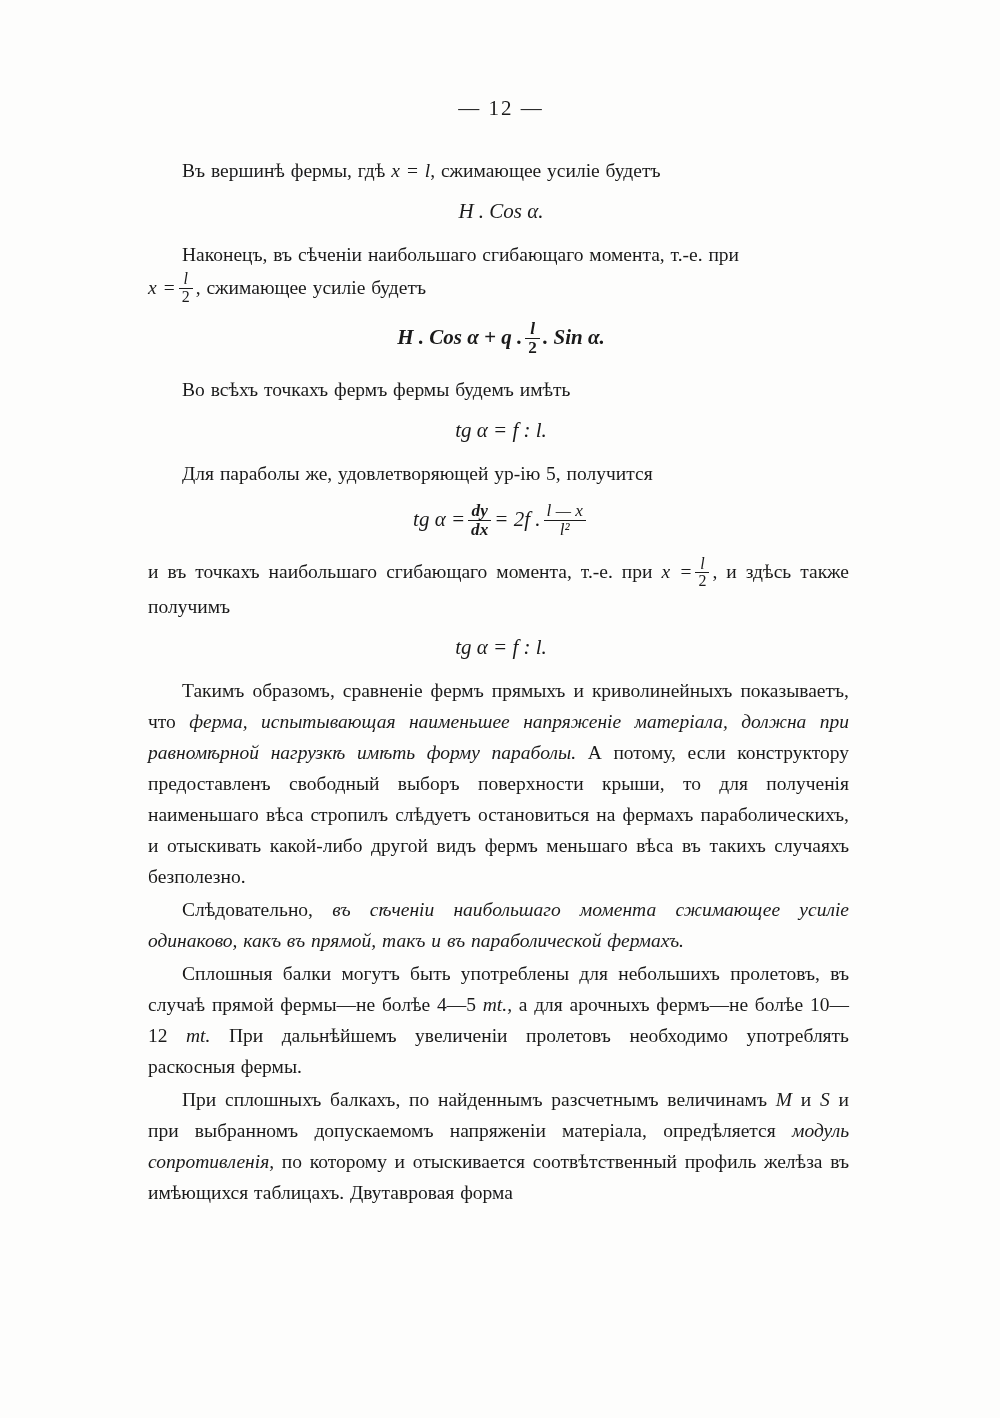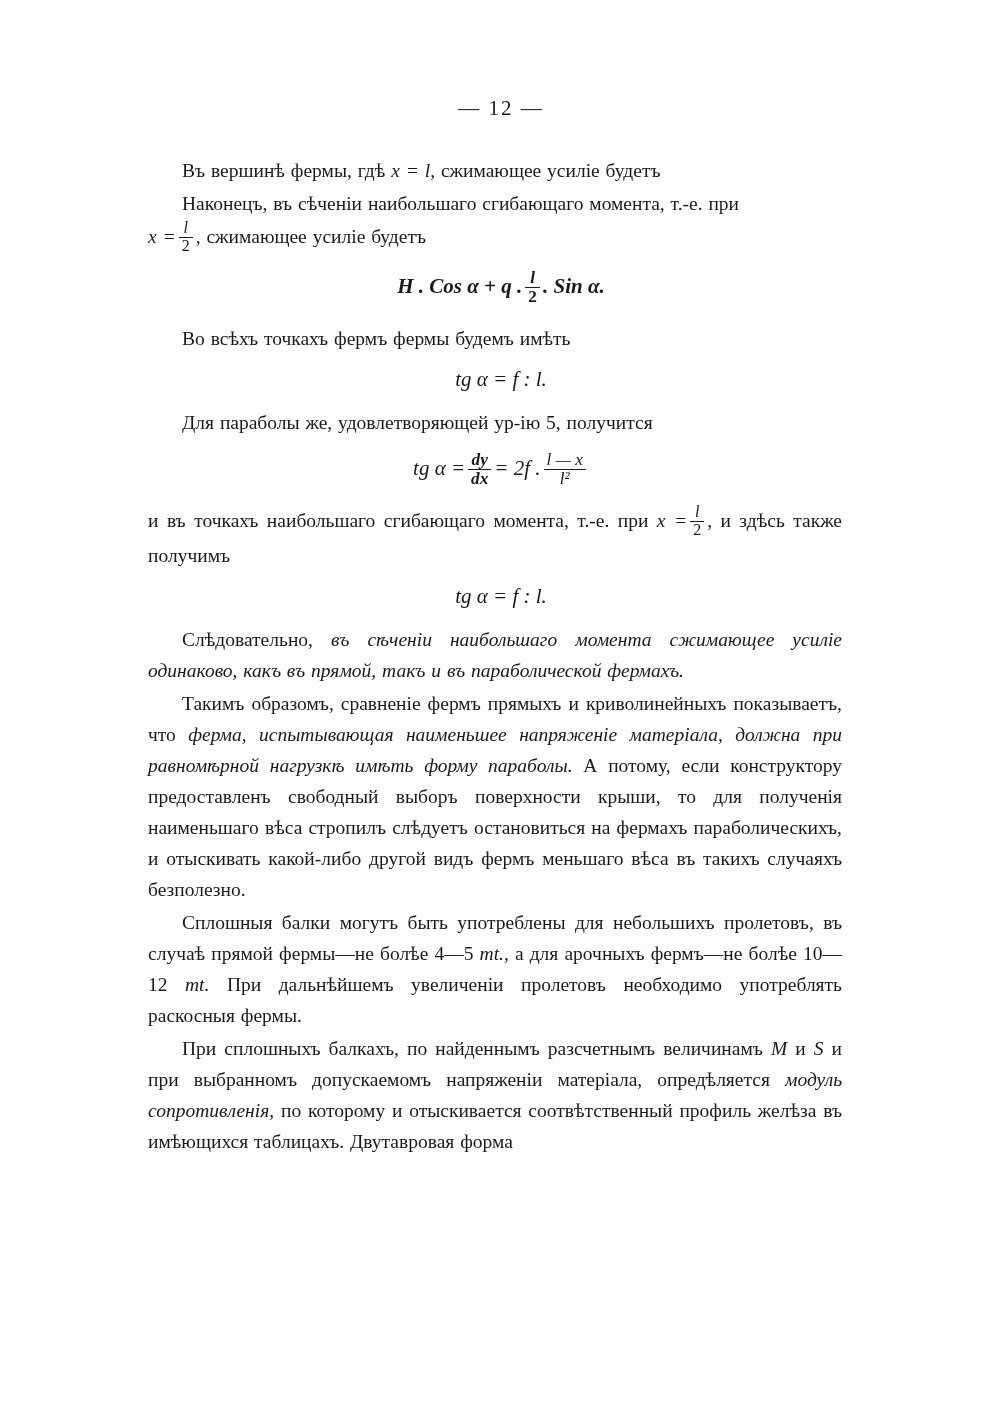--- a/index.html
+++ b/index.html
@@ -29,21 +29,21 @@
     width: 706px;
   }
   .page-number {
     text-align: center;
     font-size: 21px;
     letter-spacing: 2px;
     margin-bottom: 34px;
     font-family: "Liberation Serif", serif;
   }
   p.para {
-    margin: 0 12px 2px 0;
+    margin: 0 5px 2px 0;
     text-align: justify;
     text-justify: inter-word;
     font-size: 19.5px;
     line-height: 31px;
     text-indent: 34px;
     word-spacing: 1px;
   }
   p.para.noindent {
     text-indent: 0;
   }
@@ -90,20 +90,23 @@
 <div class="page">
   <div class="content">
 
     <div class="page-number">— 12 —</div>
 
     <p class="para">
       <span>Въ вершинѣ фермы, гдѣ</span>
       <span class="inline-eq">x = l</span><span>, сжимающее усиліе будетъ</span>
     </p>
 
+    <div class="eq">
+      <span>H . Cos α.</span>
+    </div>
 
     <p class="para lead">
       <span>Наконецъ, въ сѣченіи наибольшаго сгибающаго момента, т.-е. при</span>
     </p>
     <p class="para noindent">
       <span class="inline-eq">x =</span><span class="frac"><span class="num ital">l</span><span class="den rm">2</span></span><span>, сжимающее усиліе будетъ</span>
     </p>
 
     <div class="eq">
       <b>H . Cos α + q .</b><span class="frac bold"><span class="num">l</span><span class="den rm">2</span></span><b>. Sin α.</b>
@@ -128,28 +131,28 @@
     <p class="para noindent">
       <span>и въ точкахъ наибольшаго сгибающаго момента, т.-е. при</span>
       <span class="inline-eq">x =</span><span class="frac"><span class="num ital">l</span><span class="den rm">2</span></span><span>, и здѣсь также получимъ</span>
     </p>
 
     <div class="eq">
       <span>tg α = f : l.</span>
     </div>
 
     <p class="para">
-      <span>Слѣдовательно,</span>
-      <span class="ital">въ сѣченіи наибольшаго момента сжимающее усиліе одинаково, какъ въ прямой, такъ и въ параболической фермахъ.</span>
+      <span>Такимъ образомъ, сравненіе фермъ прямыхъ и криволинейныхъ показываетъ, что</span>
+      <span class="ital">ферма, испытывающая наименьшее напряженіе матеріала, должна при равномѣрной нагрузкѣ имѣть форму параболы.</span>
+      <span>А потому, если конструктору предоставленъ свободный выборъ поверхности крыши, то для полученія наименьшаго вѣса стропилъ слѣдуетъ остановиться на фермахъ параболическихъ, и отыскивать какой-либо другой видъ фермъ меньшаго вѣса въ такихъ случаяхъ безполезно.</span>
     </p>
 
     <p class="para">
-      <span>Такимъ образомъ, сравненіе фермъ прямыхъ и криволинейныхъ показываетъ, что</span>
-      <span class="ital">ферма, испытывающая наименьшее напряженіе матеріала, должна при равномѣрной нагрузкѣ имѣть форму параболы.</span>
-      <span>А потому, если конструктору предоставленъ свободный выборъ поверхности крыши, то для полученія наименьшаго вѣса стропилъ слѣдуетъ остановиться на фермахъ параболическихъ, и отыскивать какой-либо другой видъ фермъ меньшаго вѣса въ такихъ случаяхъ безполезно.</span>
+      <span>Слѣдовательно,</span>
+      <span class="ital">въ сѣченіи наибольшаго момента сжимающее усиліе одинаково, какъ въ прямой, такъ и въ параболической фермахъ.</span>
     </p>
 
 
     <p class="para">
       <span>Сплошныя балки могутъ быть употреблены для небольшихъ пролетовъ, въ случаѣ прямой фермы—не болѣе 4—5</span>
       <span class="ital">mt.,</span>
       <span>а для арочныхъ фермъ—не болѣе 10—12</span>
       <span class="ital">mt.</span>
       <span>При дальнѣйшемъ увеличеніи пролетовъ необходимо употреблять раскосныя фермы.</span>
     </p>

